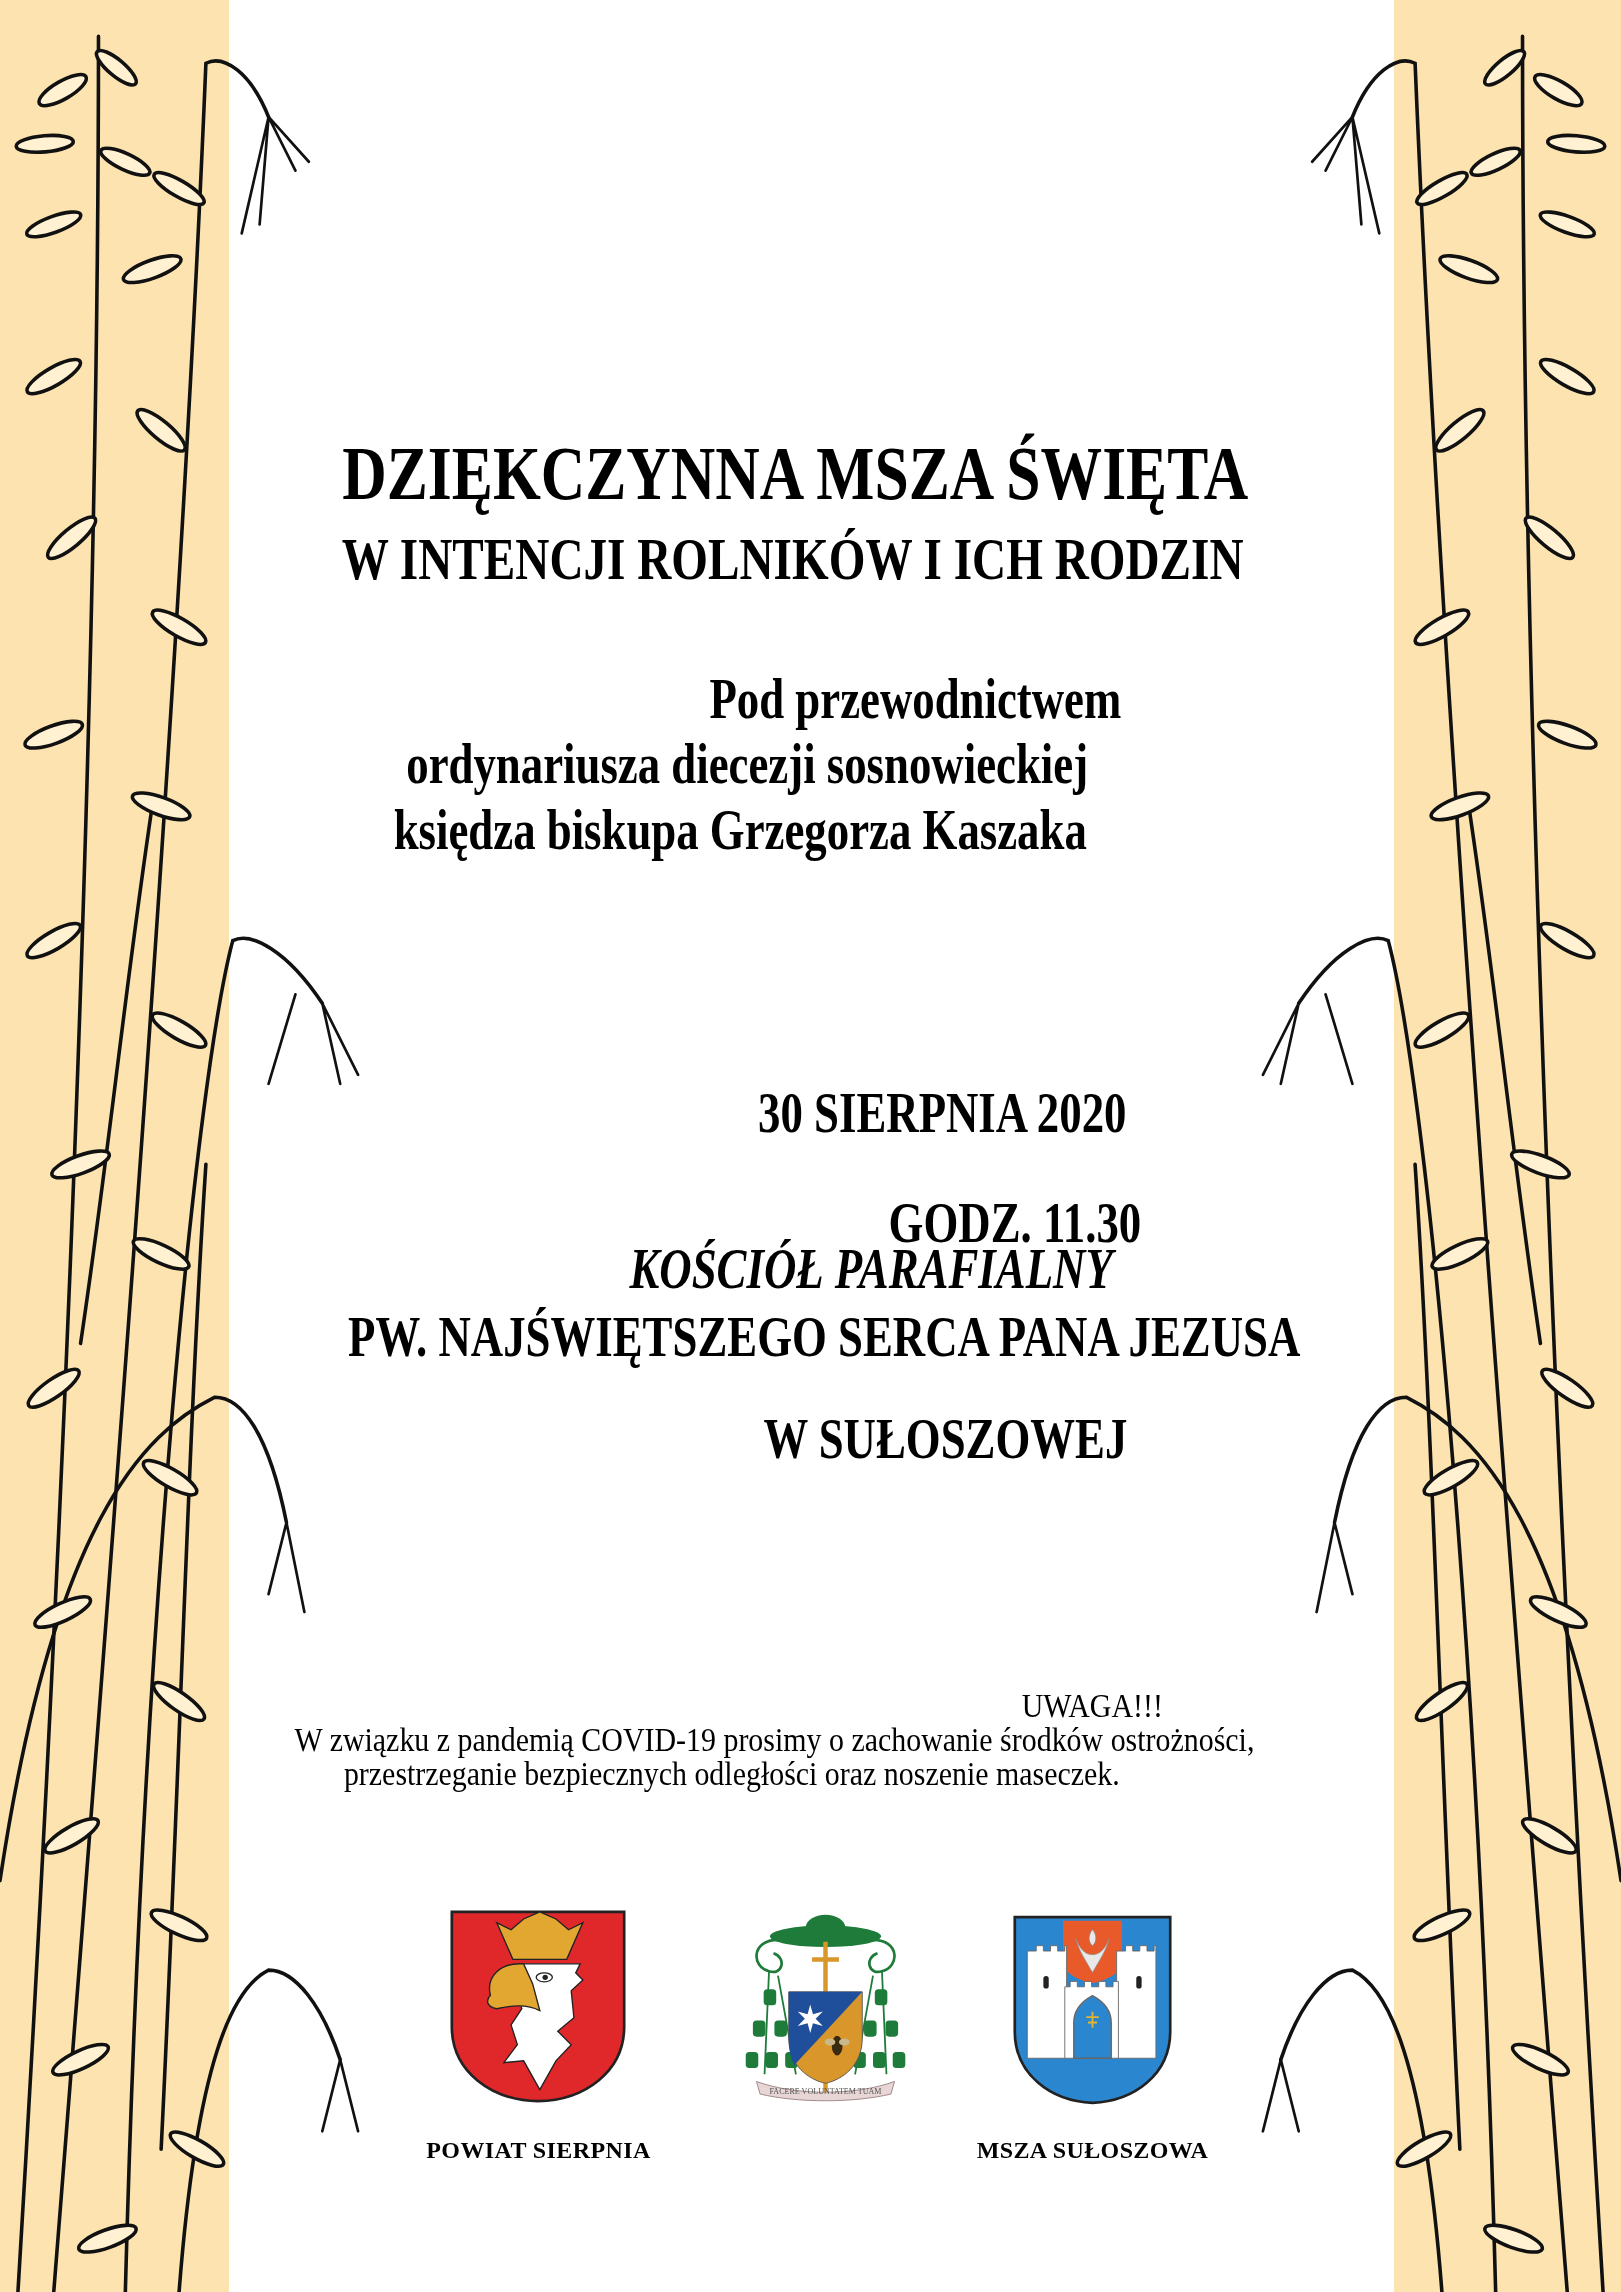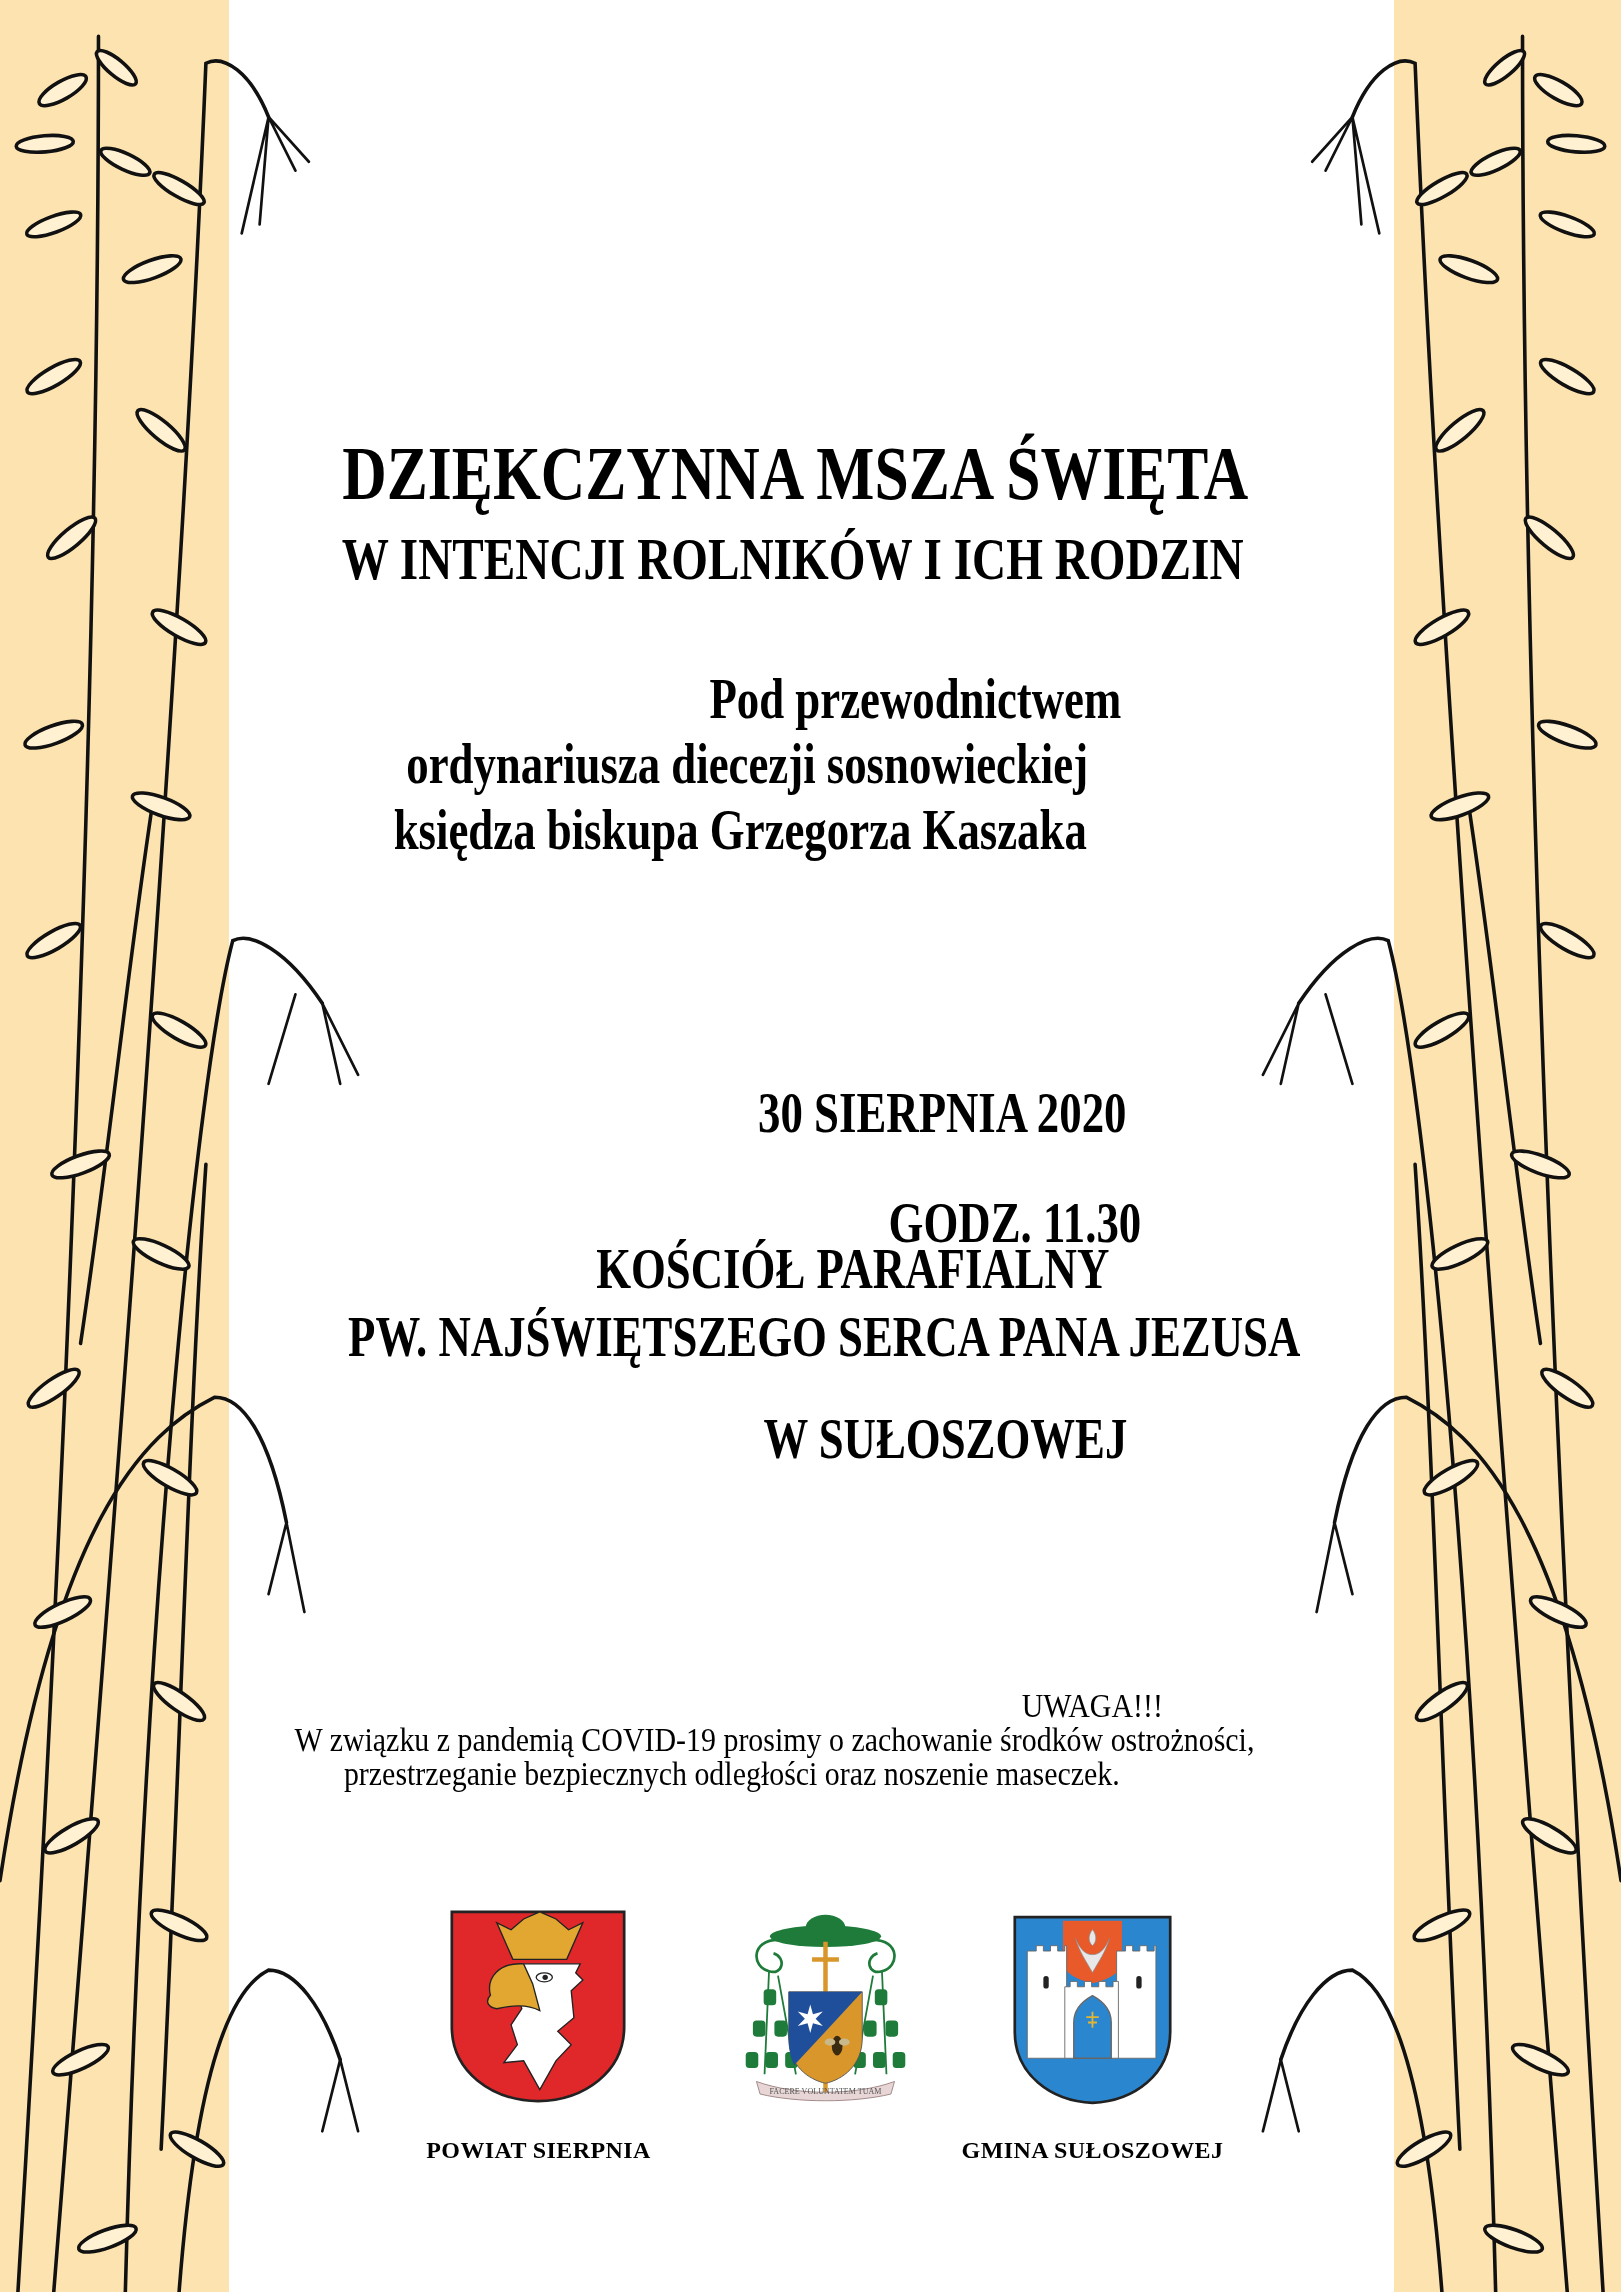--- a/index.html
+++ b/index.html
@@ -29,21 +29,21 @@
     }
     .title1 { position: absolute; left: 0; right: 0; top: 428px; font-size: 77px; line-height: 90px; }
     .title2 { position: absolute; left: 0; right: 0; top: 523px; font-size: 59px; line-height: 72px; }
     .sub { position: absolute; left: 0; right: 0; font-size: 56px; line-height: 63px; padding-left: 8px; }
     .sub1 { top: 668px; }
     .sub2 { top: 733px; }
     .sub3 { top: 799px; }
     .big { position: absolute; left: 0; right: 0; font-size: 56px; line-height: 63px; }
     .d1 { top: 1082px; }
     .d2 { top: 1148px; margin-top: 44px; }
-    .p1 { top: 1238px; }
+    .p1 { top: 1238px; font-style: italic; }
     .p2 { top: 1306px; }
     .p3 { top: 1372px; margin-top: 36px; }
     .notice { position: absolute; left: 0; right: 0; font-size: 34px; line-height: 34px; }
     .notice .cond { font-weight: normal; transform: scaleX(0.88); }
     .n1 { top: 1689px; }
     .n2 { top: 1723px; }
     .n3 { top: 1757px; }
 
     .crest { position: absolute; }
     .crest-label {
@@ -184,14 +184,14 @@
 
   <path d="M16 40 h10 v-6 h8 v6 h8 v-6 h8 v6 h8 v-6 h2 V160 H16 Z" fill="#ffffff" stroke="#666" stroke-width="1"></path>
   <path d="M116 40 h10 v-6 h8 v6 h8 v-6 h8 v6 h8 v-6 h2 V160 H116 Z" fill="#ffffff" stroke="#666" stroke-width="1"></path>
   <rect x="34" y="68" width="6" height="14" rx="3" fill="#222"></rect>
   <rect x="138" y="68" width="6" height="14" rx="3" fill="#222"></rect>
 
   <path d="M58 80 h6 v-6 h8 v6 h8 v-6 h8 v6 h8 v-6 h8 v6 h8 v-6 h6 V160 H58 Z" fill="#ffffff" stroke="#666" stroke-width="1"></path>
   <path d="M68 160 V120 C68 106 78 96 89 90 C100 96 110 106 110 120 V160 Z" fill="#2B86D0" stroke="#666" stroke-width="1.5"></path>
   <path d="M89 108 V126 M82 114 H96 M84 120 H94" stroke="#E2B533" stroke-width="2"></path>
 </svg>
-<div class="crest-label" style="left:958px; top:2137px; width:269px;">GMINA SUŁOSZOWEJ</div>
+<div class="crest-label" style="left:958px; top:2137px; width:269px;">MSZA SUŁOSZOWA</div>
 
 
 </body></html>

